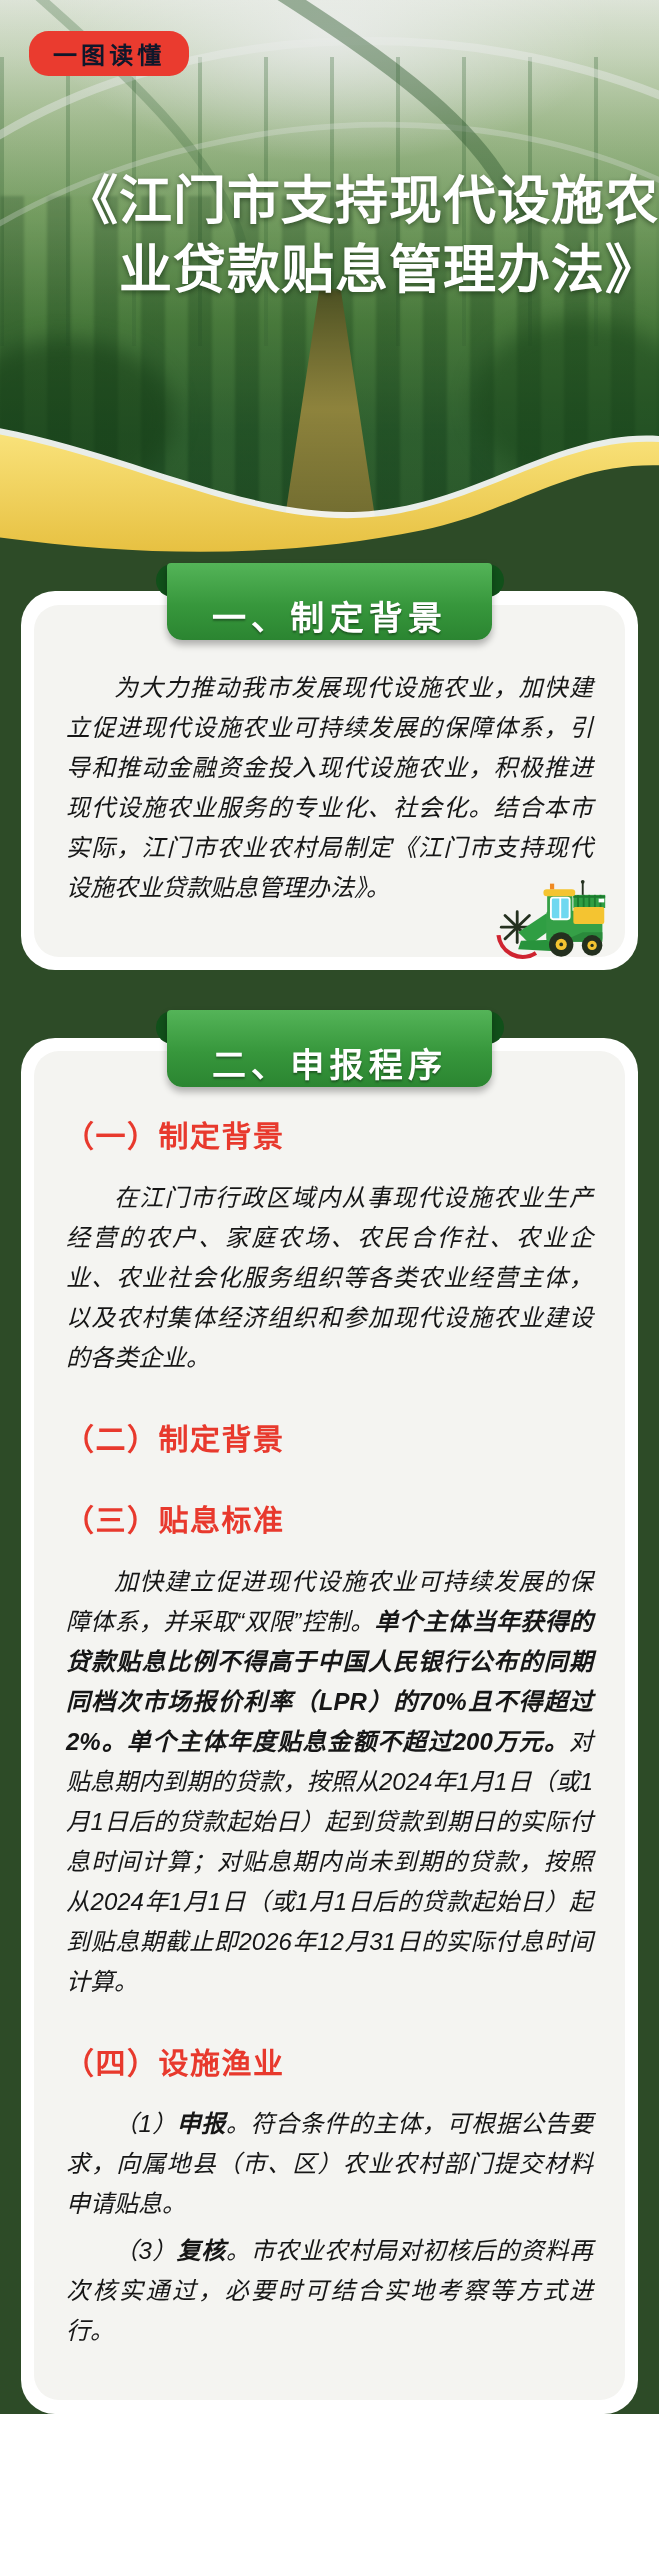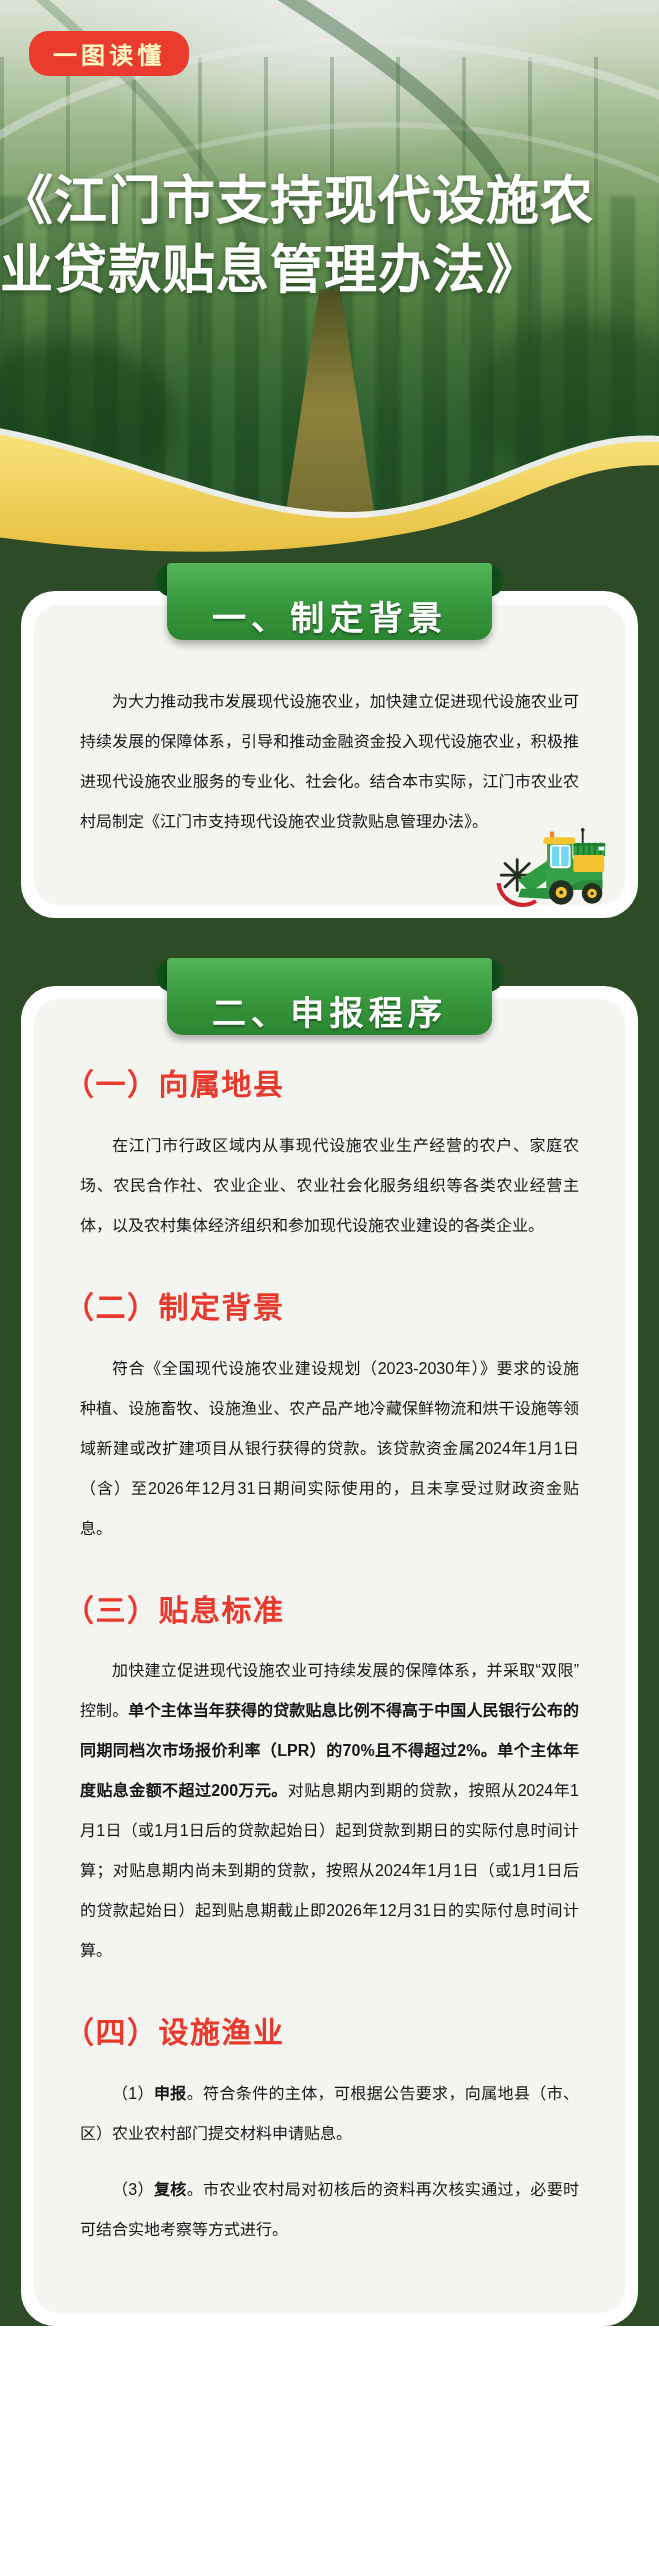--- a/index.html
+++ b/index.html
@@ -40,27 +40,27 @@
     filter:blur(2.1px);
   }
   .hero-blob{position:absolute;border-radius:50%;filter:blur(11.3px);}
   .hero-blob.b1{left:-41px;bottom:62px;width:216px;height:155px;background:rgba(25,70,25,.55);}
   .hero-blob.b2{right:-31px;bottom:72px;width:216px;height:165px;background:rgba(30,80,30,.5);}
   .hero-shade{position:absolute;inset:0;background:linear-gradient(180deg,rgba(15,45,15,.08) 0%,rgba(15,45,15,.18) 40%,rgba(15,45,15,.32) 75%);}
   .hero-arches{position:absolute;inset:0;}
   .badge{
     position:absolute;left:29px;top:31px;
     background:#ea3b2f;
-    color:#fef9c3;
+    color:#0f172a;
     font-size:24px;font-weight:800;letter-spacing:4.1px;
     padding:5.2px 24px;border-radius:19.6px;
   }
   .hero-title{
     position:absolute;left:0;right:0;top:166px;
-    text-align:left;color:#ffffff;font-weight:900;
+    text-align:right;color:#ffffff;font-weight:900;
     font-size:53px;line-height:69px;letter-spacing:1px;
     text-shadow:0 2.1px 5.2px rgba(0,20,0,.45);
   }
   .hero-wave{position:absolute;left:0;bottom:-1px;width:659px;height:170px;display:block;}
   
   .ribbon{
     position:relative;z-index:3;
     width:350px;height:77px;margin:0 auto -49px;
   }
   .ribbon .curl{
@@ -87,24 +87,24 @@
     border-radius:34px;
     padding:13.4px;
   }
   .card-inner{
     position:relative;
     background:#f4f4f1;
     border-radius:25px;
     padding:61px 30px 47px 30px;
   }
   .para{
-    margin:16px;
+    margin:2px;
     color:#161616;
-    font-size:16px;line-height:40px;font-weight:500;
-    text-align:justify;text-indent:2em;
+    font-size:24px;line-height:40px;font-weight:500;
+    text-align:justify;text-indent:2em;font-style:italic;
   }
   .para .bd{font-weight:800;}
   .sub-heading{
     color:#e8392d;
     font-size:30px;font-weight:800;letter-spacing:1.5px;
     margin:37px 0 21.6px 0;
   }
   .sub-heading.first{margin-top:0;}
   .para + .para.item{margin-top:7.2px;}
   .harvester{
@@ -210,25 +210,24 @@
   <div class="ribbon">
     <span class="curl left"></span>
     <span class="curl right"></span>
     <div class="ribbon-body">
       <span class="ribbon-text">二、申报程序</span>
     </div>
   </div>
   <div class="card">
     <div class="card-inner">
 
-      <div class="sub-heading first">（一）向属地县</div>
+      <div class="sub-heading first">（一）制定背景</div>
       <p class="para">在江门市行政区域内从事现代设施农业生产经营的农户、家庭农场、农民合作社、农业企业、农业社会化服务组织等各类农业经营主体，以及农村集体经济组织和参加现代设施农业建设的各类企业。</p>
 
       <div class="sub-heading">（二）制定背景</div>
-      <p class="para">符合《全国现代设施农业建设规划（2023-2030年）》要求的设施种植、设施畜牧、设施渔业、农产品产地冷藏保鲜物流和烘干设施等领域新建或改扩建项目从银行获得的贷款。该贷款资金属2024年1月1日（含）至2026年12月31日期间实际使用的，且未享受过财政资金贴息。</p>
 
       <div class="sub-heading">（三）贴息标准</div>
       <p class="para"><span>加快建立促进现代设施农业可持续发展的保障体系，并采取“双限”控制。</span><b class="bd">单个主体当年获得的贷款贴息比例不得高于中国人民银行公布的同期同档次市场报价利率（LPR）的70%且不得超过2%。单个主体年度贴息金额不超过200万元。</b><span>对贴息期内到期的贷款，按照从2024年1月1日（或1月1日后的贷款起始日）起到贷款到期日的实际付息时间计算；对贴息期内尚未到期的贷款，按照从2024年1月1日（或1月1日后的贷款起始日）起到贴息期截止即2026年12月31日的实际付息时间计算。</span></p>
 
       <div class="sub-heading">（四）设施渔业</div>
 
       <p class="para item"><span>（1）</span><b class="bd">申报</b><span>。符合条件的主体，可根据公告要求，向属地县（市、区）农业农村部门提交材料申请贴息。</span></p>
       <p class="para item"><span>（3）</span><b class="bd">复核</b><span>。市农业农村局对初核后的资料再次核实通过，必要时可结合实地考察等方式进行。</span></p>
 
     </div>

